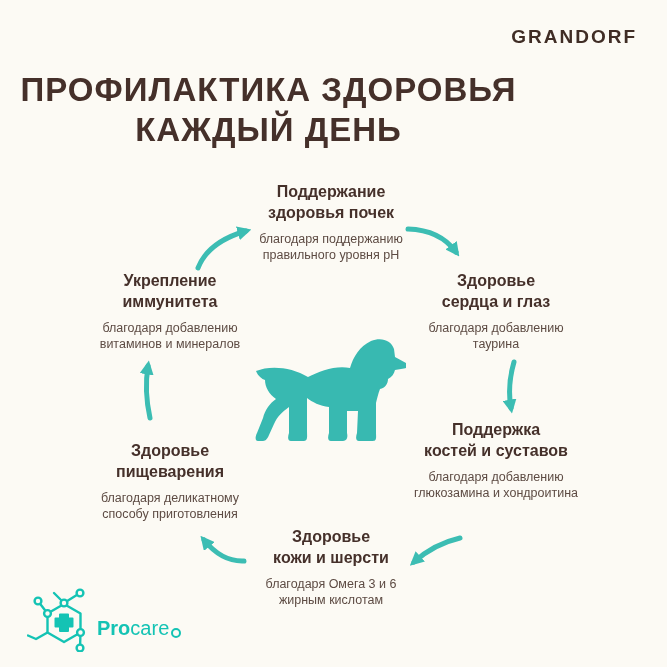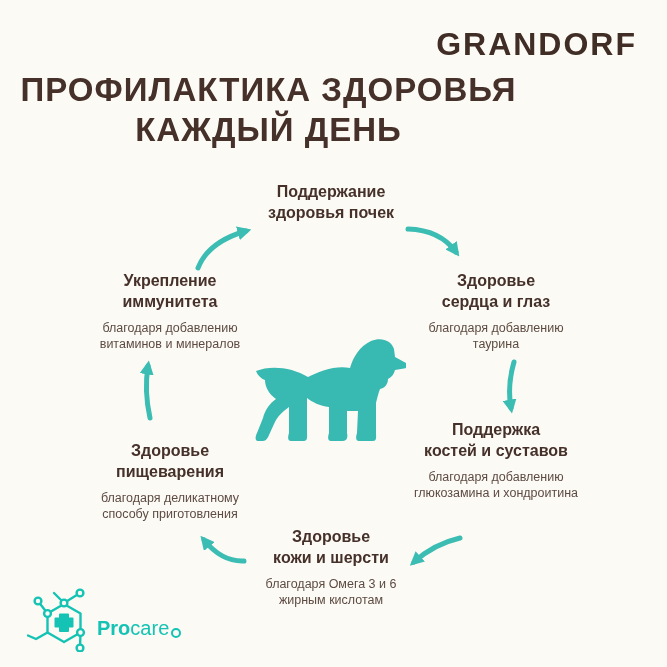--- a/index.html
+++ b/index.html
@@ -3,21 +3,21 @@
 <meta charset="utf-8">
 <style>
   html,body{margin:0;padding:0;}
   body{
     width:667px;height:667px;position:relative;overflow:hidden;
     background:var(--background,#fcfaf4);
     font-family:"Liberation Sans",sans-serif;
   }
   .brand{
     position:absolute;top:26px;right:30px;
-    font-size:32px;font-weight:700;letter-spacing:2px;
+    font-size:19px;font-weight:700;letter-spacing:2px;
     color:var(--brand-brown,#402d25);
   }
   .title{
     position:absolute;top:70px;left:0;width:537px;margin:0;
     text-align:center;white-space:pre-line;
     font-size:33px;line-height:1.22;font-weight:700;letter-spacing:1px;
     color:var(--heading,#45302a);
   }
   .item{
     position:absolute;width:240px;transform:translateX(-50%);
@@ -66,20 +66,22 @@
 <body>
 
 <div class="brand">GRANDORF</div>
 
 <h1 class="title">ПРОФИЛАКТИКА ЗДОРОВЬЯ
 КАЖДЫЙ ДЕНЬ</h1>
 
 <div class="item pos-top">
   <div class="item-title">Поддержание
 здоровья почек</div>
+  <div class="item-sub">благодаря поддержанию
+правильного уровня pH</div>
 </div>
 <div class="item pos-right-top">
   <div class="item-title">Здоровье
 сердца и глаз</div>
   <div class="item-sub">благодаря добавлению
 таурина</div>
 </div>
 <div class="item pos-right-bottom">
   <div class="item-title">Поддержка
 костей и суставов</div>

